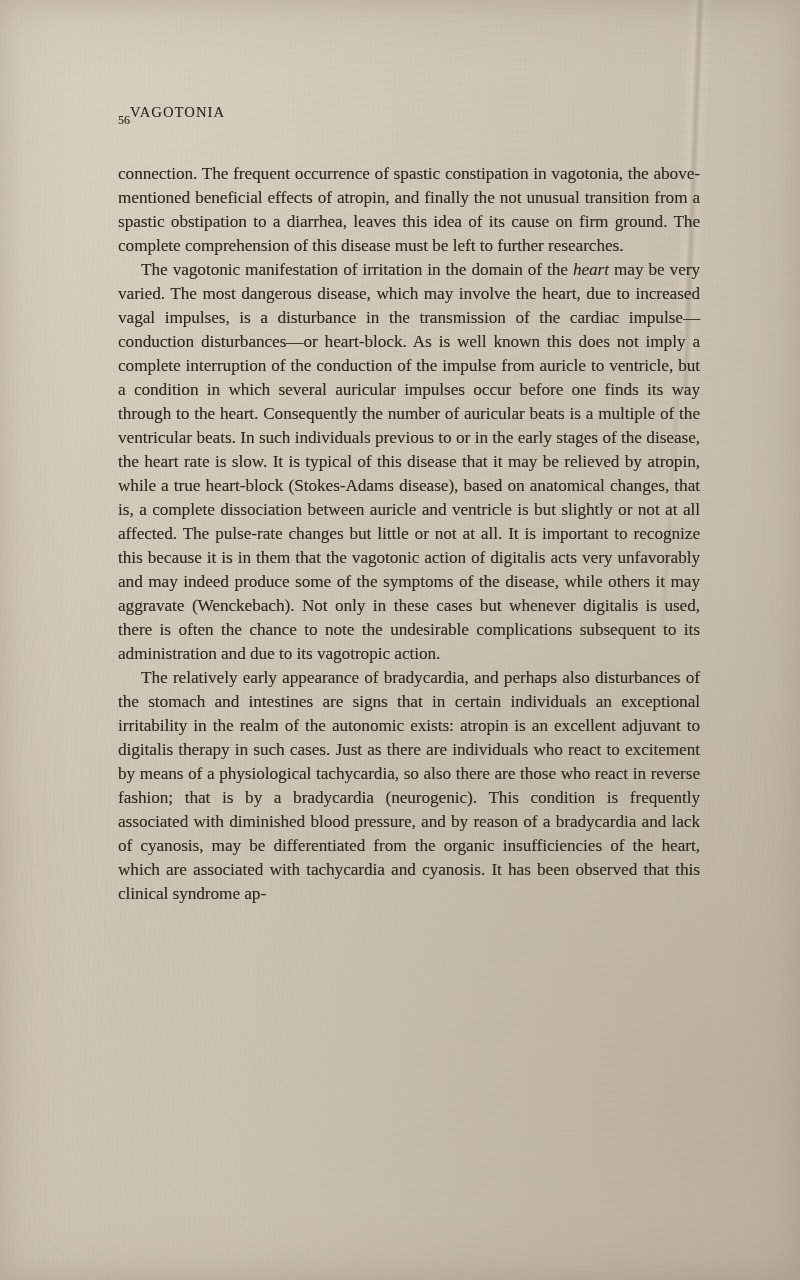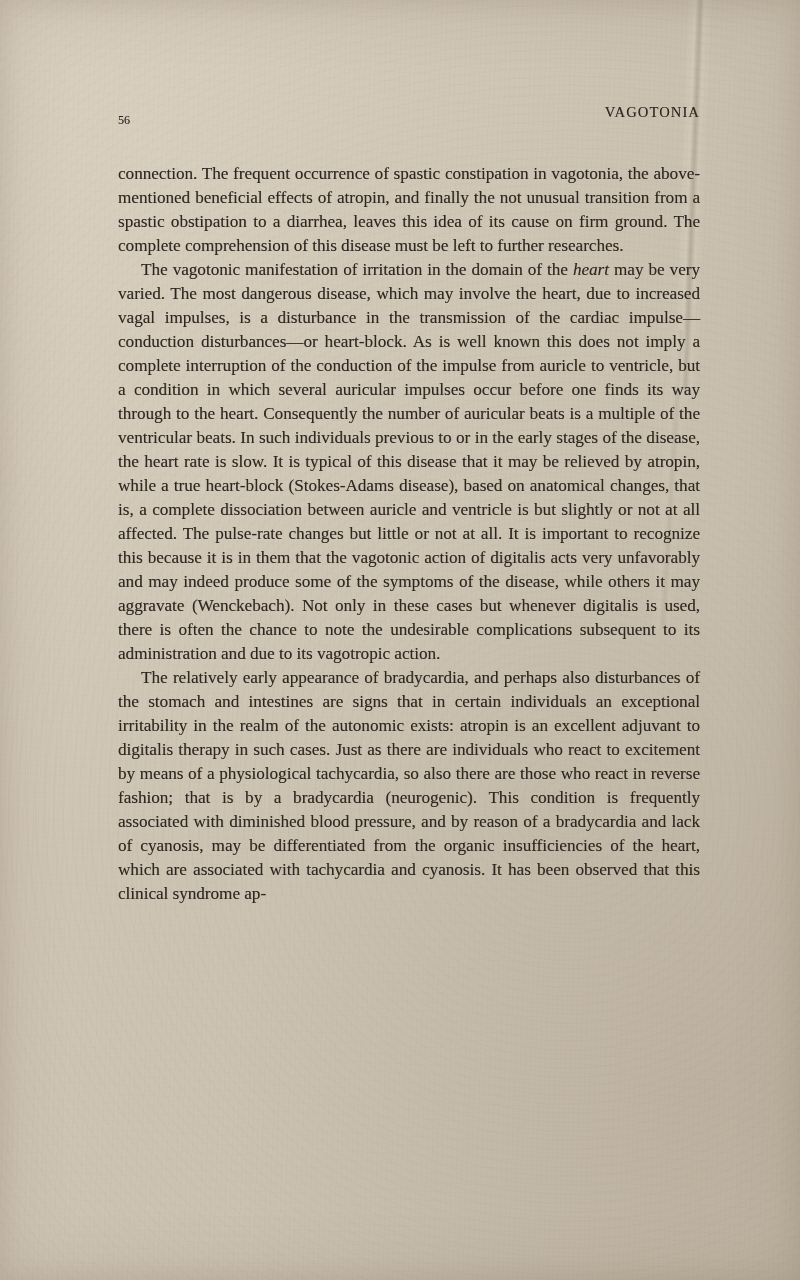--- a/index.html
+++ b/index.html
@@ -116,21 +116,21 @@
     top: 8px;
     font-size: 12px;
     line-height: 24px;
     color: #2b2620;
   }
   .runtitle {
     position: absolute;
     left: 0;
     right: 0;
     top: 0;
-    text-align: right;
+    text-align: left;
     font-size: 14.5px;
     line-height: 24px;
     letter-spacing: 1.15px;
     color: #2b2620;
     padding-left: 12px;
   }
 
   .body-block {
     margin-top: 38px;
     font-size: 17.1px;

